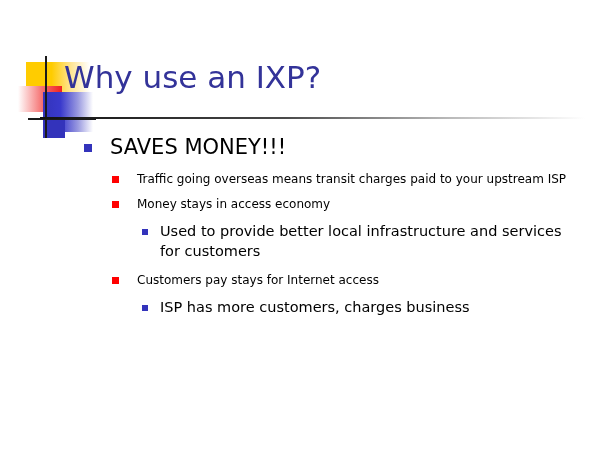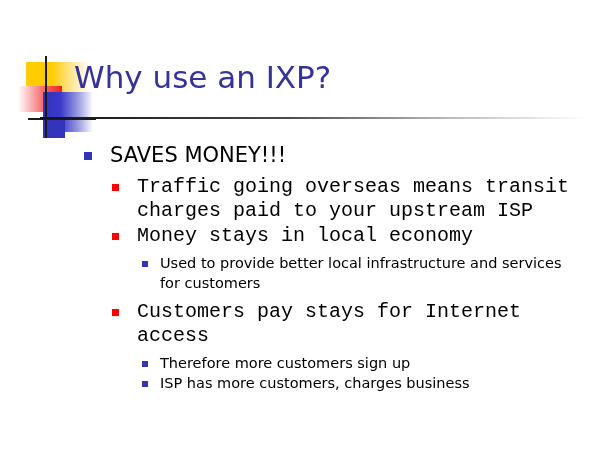--- a/index.html
+++ b/index.html
@@ -71,21 +71,21 @@
     left: 10px;
     top: 62px;
     width: 68px;
     height: 2px;
     background: #1a1a1a;
   }
 
   
   .slide-title {
     position: absolute;
-    left: 74px;
+    left: 64px;
     top: 60px;
     font-size: 31px;
     font-weight: normal;
     color: #333399;
     letter-spacing: 0px;
     white-space: nowrap;
     line-height: 1.1;
   }
   .title-rule {
     position: absolute;
@@ -93,21 +93,21 @@
     top: 117px;
     width: 545px;
     height: 2px;
     background: linear-gradient(to right, #111111 0%, #4a4a4a 45%, #b9b9b9 75%, #ffffff 100%);
   }
 
   
   .body {
     position: absolute;
     left: 0;
-    top: 142px;
+    top: 134px;
     width: 600px;
   }
   .bullet {
     position: relative;
     display: block;
     color: #000000;
   }
   .bullet .marker {
     position: absolute;
     display: block;
@@ -140,23 +140,22 @@
     margin-bottom: 1px;
   }
   .lvl2 .marker {
     left: 112px;
     top: 9px;
     width: 7px;
     height: 7px;
     background: #FF0000;
   }
   .lvl2 .btext {
-    font-size: 20px;
+    font-size: 12px;
     line-height: 24px;
-    font-family: Liberation Mono, monospace;
   }
 
   
   .lvl3 {
     padding-left: 160px;
     padding-right: 14px;
     margin-bottom: 0px;
   }
   .lvl3 .marker {
     left: 142px;
@@ -196,36 +195,35 @@
       <span class="btext">SAVES MONEY!!!</span>
     </div>
 
     <div class="bullet lvl2 sp-before-lvl2">
       <span class="marker"></span>
       <span class="btext">Traffic going overseas means transit charges paid to your upstream ISP</span>
     </div>
 
     <div class="bullet lvl2">
       <span class="marker"></span>
-      <span class="btext">Money stays in local economy</span>
+      <span class="btext">Money stays in access economy</span>
     </div>
 
     <div class="bullet lvl3 sp-grp">
       <span class="marker"></span>
       <span class="btext">Used to provide better local infrastructure and services for customers</span>
     </div>
 
     <div class="bullet lvl2 sp-before-lvl2">
       <span class="marker"></span>
       <span class="btext">Customers pay stays for Internet access</span>
     </div>
 
     <div class="bullet lvl3 sp-grp">
       <span class="marker"></span>
-      <span class="btext">Therefore more customers sign up</span>
     </div>
 
     <div class="bullet lvl3">
       <span class="marker"></span>
       <span class="btext">ISP has more customers, charges business</span>
     </div>
 
   </div>
 </div>
 

